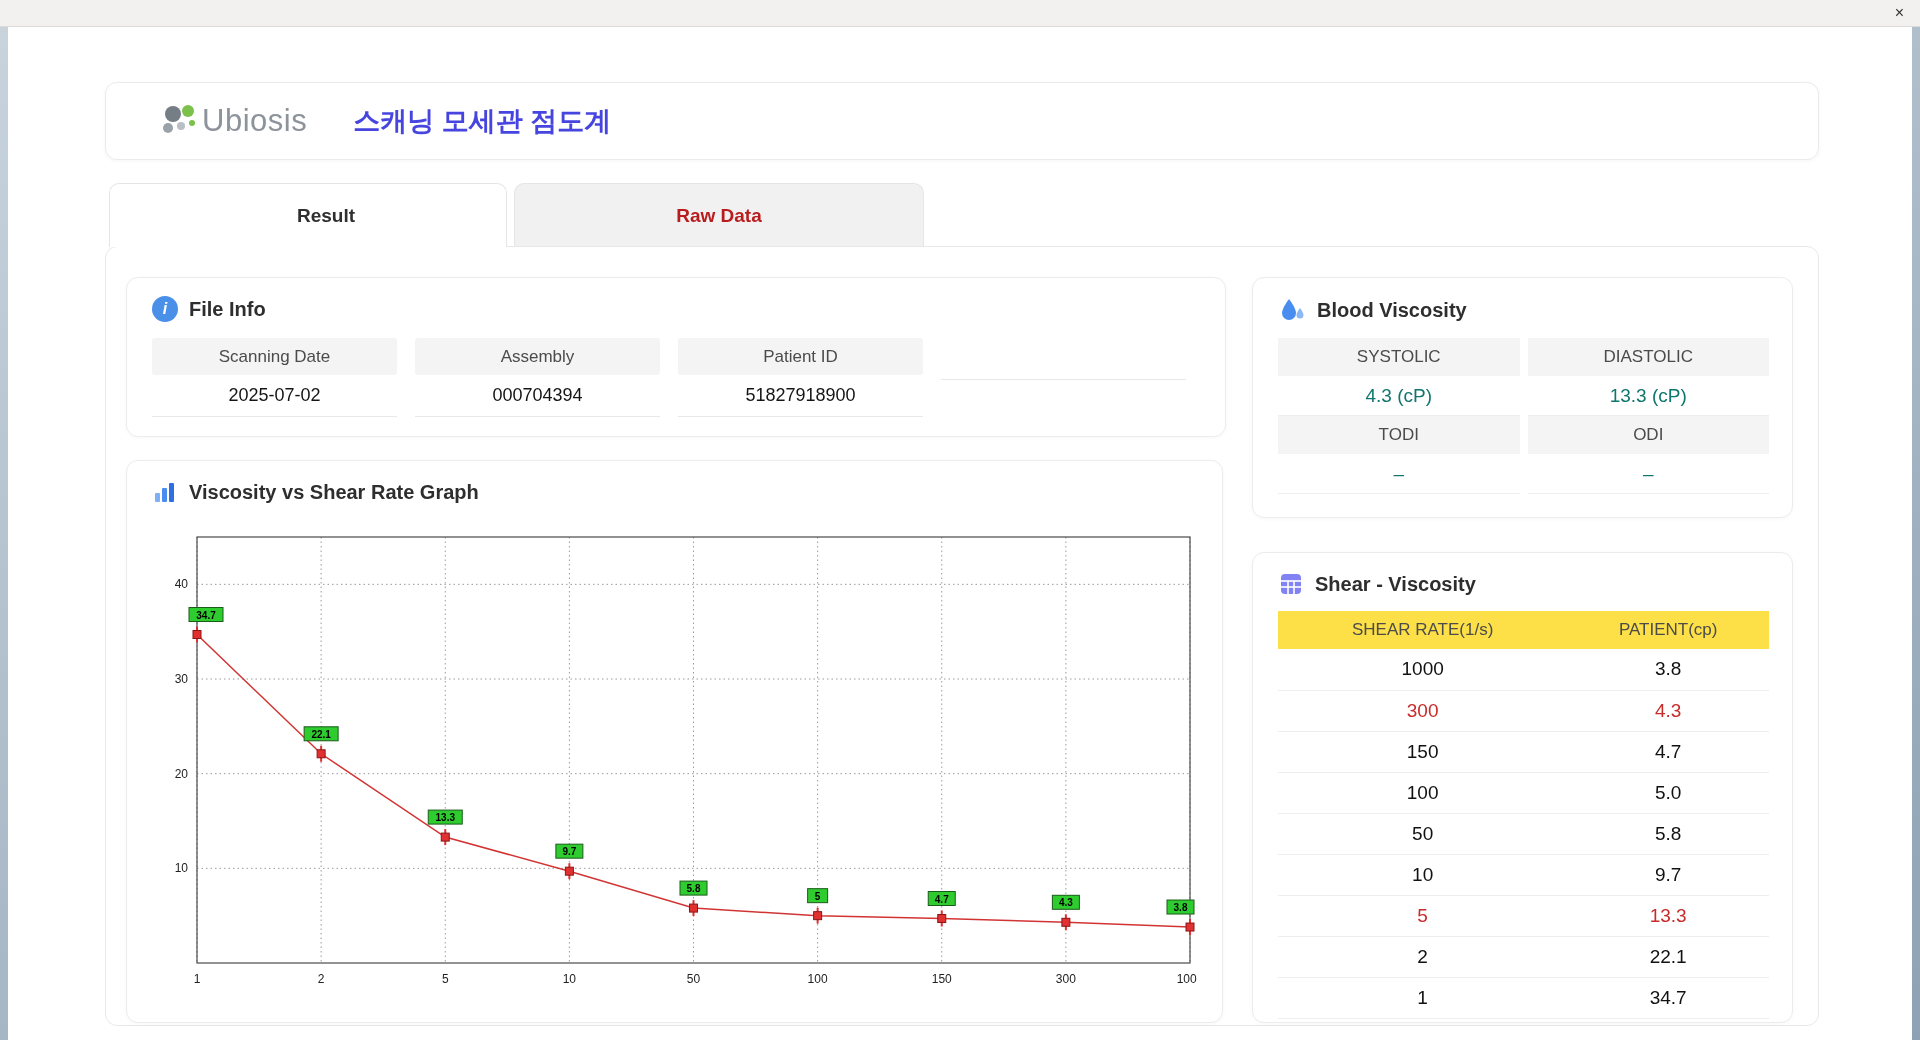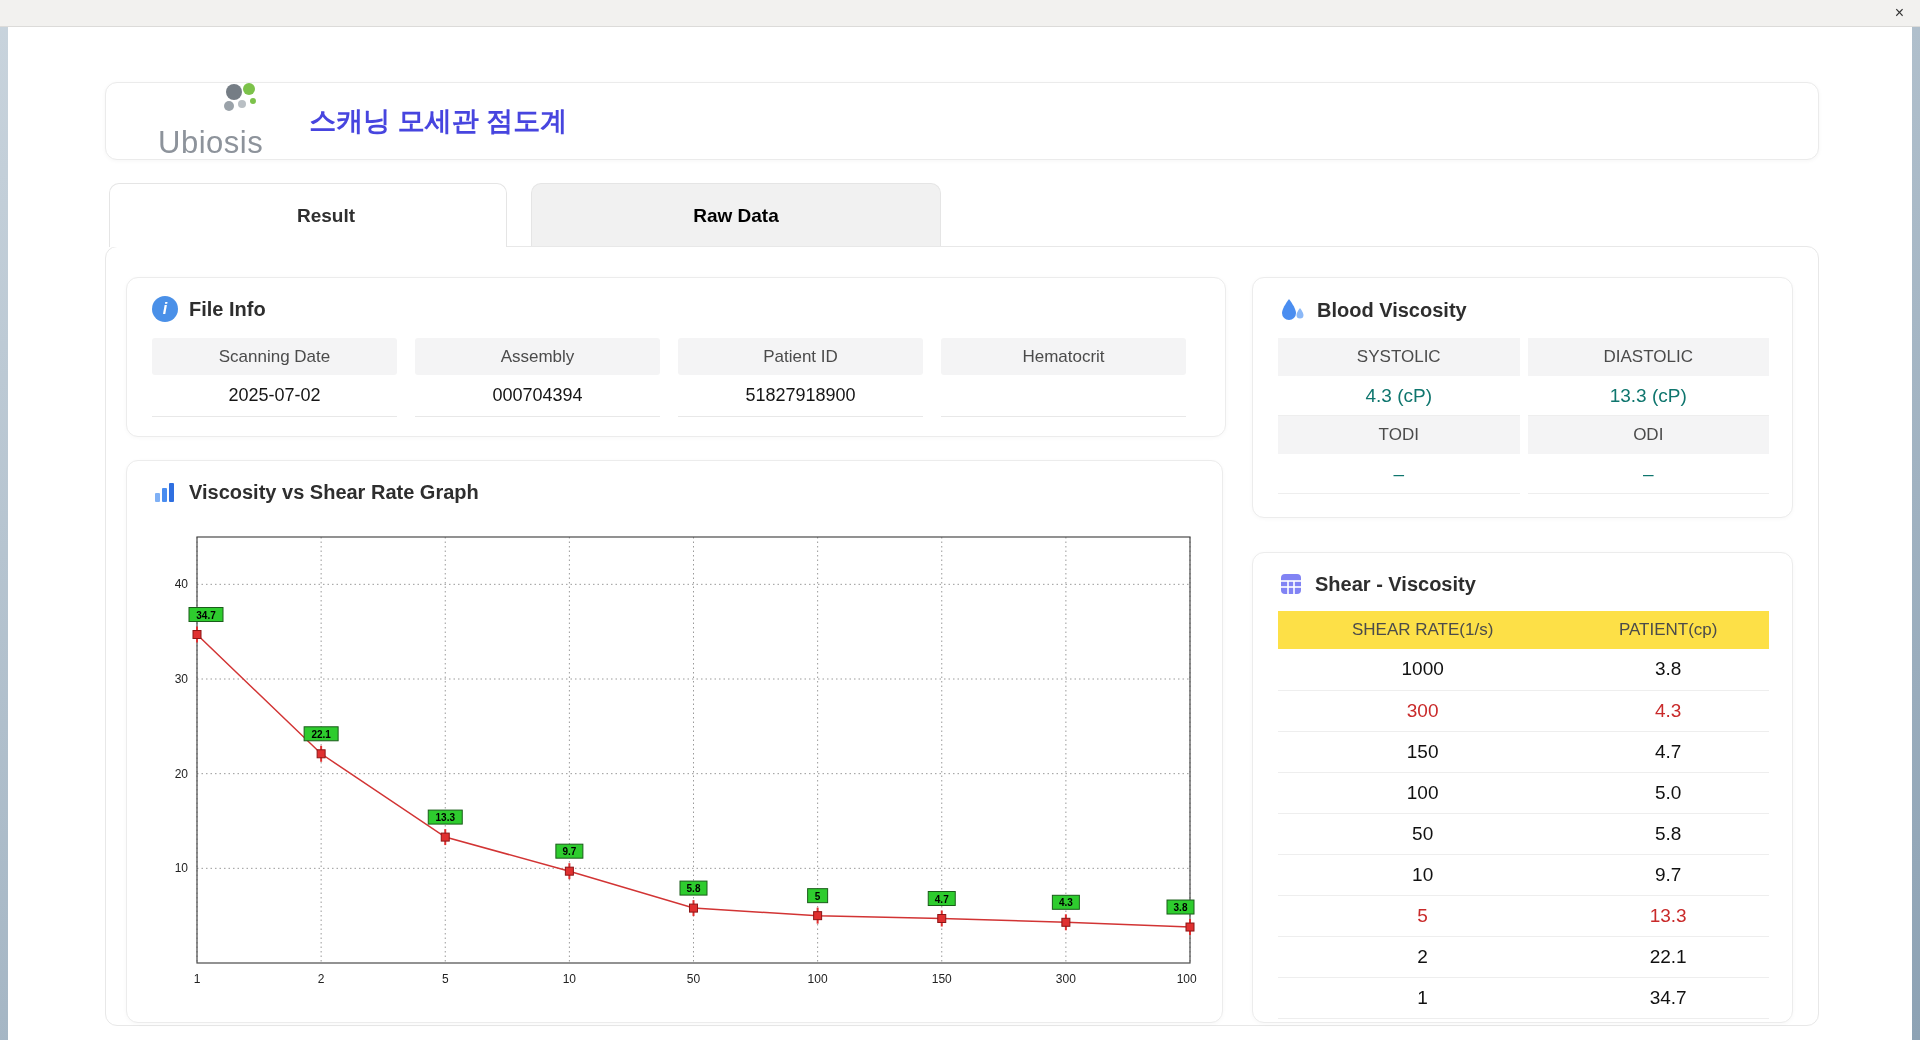--- a/index.html
+++ b/index.html
@@ -7,29 +7,29 @@
   body { font-family:"Liberation Sans", sans-serif; background:linear-gradient(160deg,#c9d4dd 0%,#8da2b4 100%); }
 
   .titlebar { position:absolute; top:0; left:0; width:1920px; height:27px; background:#f2f1ef; border-bottom:1px solid #dcdbd9; z-index:10; }
   .close-btn { position:absolute; right:16px; top:3px; font-size:16px; color:#333; cursor:pointer; line-height:20px; }
 
   .app { position:absolute; top:27px; left:8px; width:1904px; height:1013px; background:#ffffff; }
 
   .header-card { position:absolute; left:97px; top:55px; width:1714px; height:78px; background:#fff;
                  border:1px solid #ebebeb; border-radius:12px; display:flex; align-items:center;
                  box-shadow:0 1px 4px rgba(0,0,0,.04); }
-  .logo { display:flex; align-items:flex-end; gap:8px; margin-left:52px;flex-direction:column; }
+  .logo { display:flex; align-items:center; margin-left:52px; }
   .logo-text { font-size:31px; color:#8d939b; font-weight:500; letter-spacing:.5px; }
   .app-title { margin-left:46px; font-size:27px; font-weight:700; color:#4745df; }
 
   .tabs { position:absolute; left:97px; top:156px; width:1714px; height:64px; }
   .tab { position:absolute; top:0; height:64px; display:flex; align-items:center; justify-content:center;
          font-size:19px; border:1px solid #e5e5e5; border-bottom:none; border-radius:10px 10px 0 0; cursor:pointer; }
   .tab.active { left:4px; width:398px; background:#fff; color:#2f2f2f; font-weight:700; z-index:3;padding-left:36px; }
-  .tab.inactive { left:426px; width:410px; background:#f1f1f1; color:#000000; font-weight:600; z-index:1; }
+  .tab.inactive { left:409px; width:410px; background:#f1f1f1; color:#b91c1c; font-weight:600; z-index:1; }
 
   .panel { position:absolute; left:97px; top:219px; width:1714px; height:780px;
            border:1px solid #e8e8e8; border-radius:12px; background:#fff; z-index:2; }
 
   .card { position:absolute; background:#fff; border:1px solid #ececec; border-radius:12px;
           box-shadow:0 1px 4px rgba(0,0,0,.03); }
   .card-title { position:absolute; left:25px; top:18px; display:flex; align-items:center; gap:11px;
                 font-size:20px; font-weight:700; color:#2e2e2e; }
 
   .file-info { left:20px; top:30px; width:1100px; height:160px; }
@@ -102,21 +102,20 @@
         </div>
         <div class="field">
           <div class="field-label">Assembly</div>
           <div class="field-value">000704394</div>
         </div>
         <div class="field">
           <div class="field-label">Patient ID</div>
           <div class="field-value">51827918900</div>
         </div>
         <div class="field">
-          <div class="field-label">Hematocrit</div>
           <div class="field-value"></div>
         </div>
       </div>
     </div>
 
     <div class="card graph-card">
       <div class="card-title">
         <svg class="ic-svg" width="26" height="26" viewBox="0 0 26 26">
           <rect x="3" y="14" width="5" height="9" rx="1" fill="#7fb0f5"></rect>
           <rect x="10" y="9" width="5" height="14" rx="1" fill="#4a8df0"></rect>

